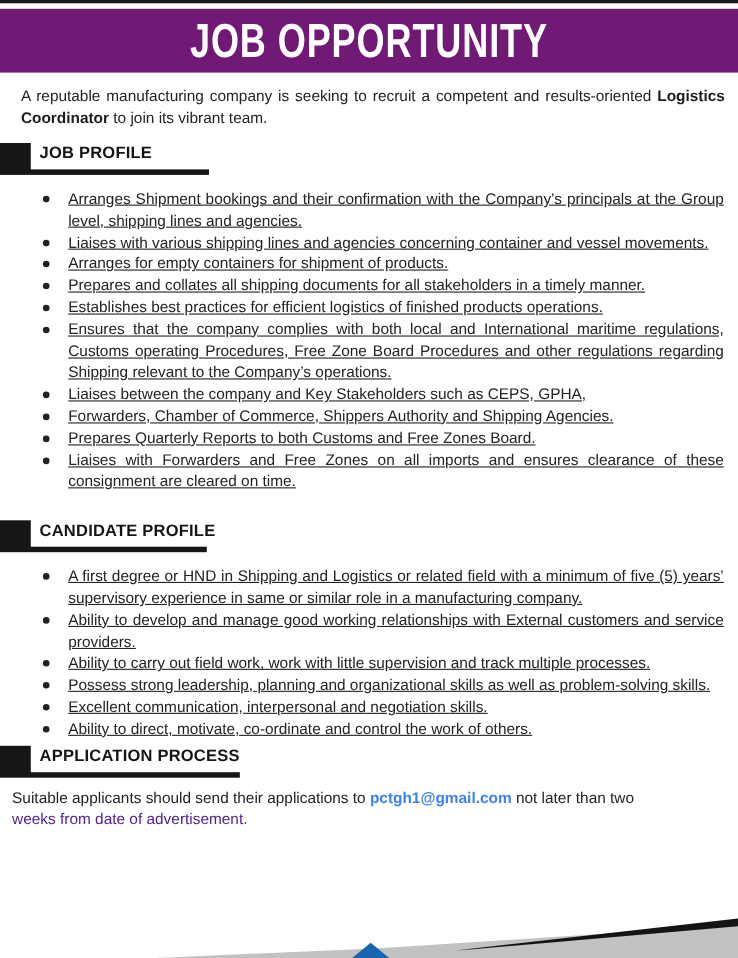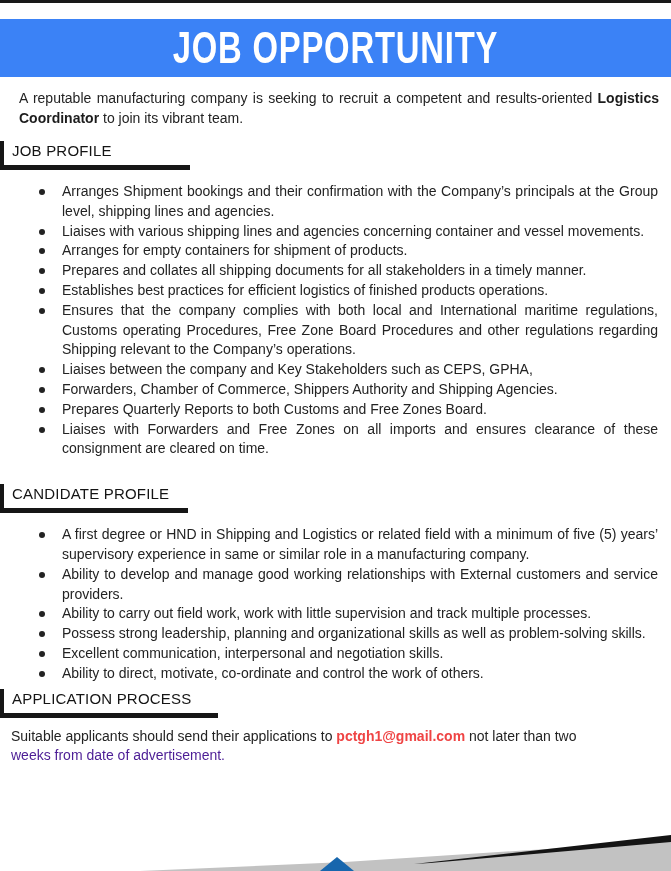--- a/index.html
+++ b/index.html
@@ -12,23 +12,23 @@
     color: #232323;
   }
   .page { position: relative; width: 671px; height: 871px; overflow: hidden; }
 
   .top-strip {
     width: 100%; height: 3px;
     background: #181818;
   }
 
   .banner {
-    margin-top: 16px;
+    margin-top: 5px;
     width: 100%; height: 58px;
-    background: #3b82f6;
+    background: #701a75;
     display: flex; align-items: center; justify-content: center;
     overflow: hidden;
   }
   .banner-text {
     display: inline-block;
     color: #ffffff;
     font-weight: bold;
     font-size: 41px;
     letter-spacing: 1px;
     transform: scale(0.80, 1.06);
@@ -45,25 +45,25 @@
 
   .section-header { position: relative; height: 34px; }
   .hdr-shadow {
     position: absolute; left: 0; top: 5px; height: 29px;
     background: #161616;
   }
   .hdr-job .hdr-shadow { width: 190px; }
   .hdr-candidate .hdr-shadow { width: 188px; }
   .hdr-application .hdr-shadow { width: 218px; }
   .hdr-label {
-    position: absolute; left: 4px; top: 0; height: 29px;
+    position: absolute; left: 28px; top: 0; height: 29px;
     background: #ffffff;
     display: flex; align-items: center;
     padding: 0 14px 0 8px;
-    font-weight: normal; font-size: 15px; color: #141414;
+    font-weight: bold; font-size: 15px; color: #141414;
     letter-spacing: 0.2px;
     white-space: nowrap;
   }
   .hdr-job .hdr-label { min-width: 192px; }
   .hdr-candidate .hdr-label { min-width: 190px; }
   .hdr-application .hdr-label { min-width: 220px; }
 
   .hdr-job { margin-top: 8px; }
   .hdr-candidate { margin-top: 20px; }
   .hdr-application { }
@@ -72,36 +72,37 @@
     list-style: none;
     margin: 12px 13px 0 38px;
     padding: 0;
     font-size: 14px;
     line-height: 19.8px;
   }
   ul.bullets li {
     position: relative;
     padding-left: 24px;
     text-align: justify;
+    text-decoration: underline;
   }
   ul.bullets li::before {
     content: "";
     position: absolute;
     left: 1px; top: 7px;
     width: 6px; height: 6px;
     border-radius: 50%;
     background: #222222;
   }
 
   .apply {
     margin: 9px 12px 0 11px;
     font-size: 14px;
     line-height: 19.5px;
   }
-  .apply strong { color: #ef4444; }
+  .apply strong { color: #3b82f6; }
   .apply-faded {
     margin: 0 12px 0 11px;
     font-size: 14px;
     line-height: 19.5px;
     color: #4c1d95;
   }
 
   .footer-graphic {
     position: absolute;
     left: 0; bottom: 0;

